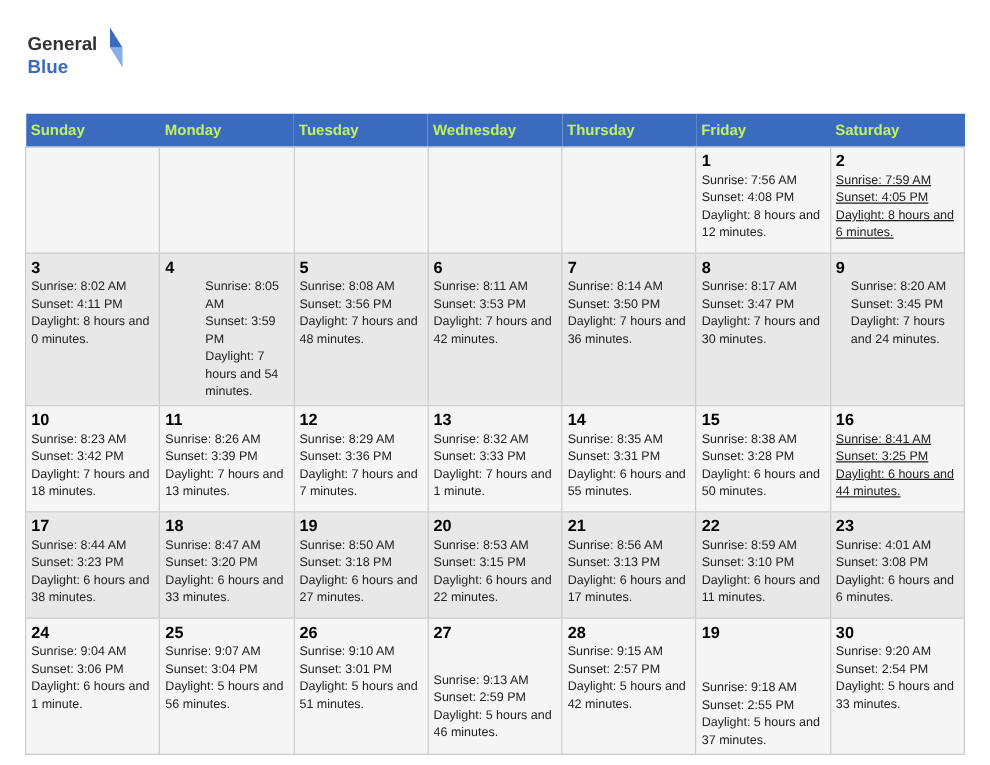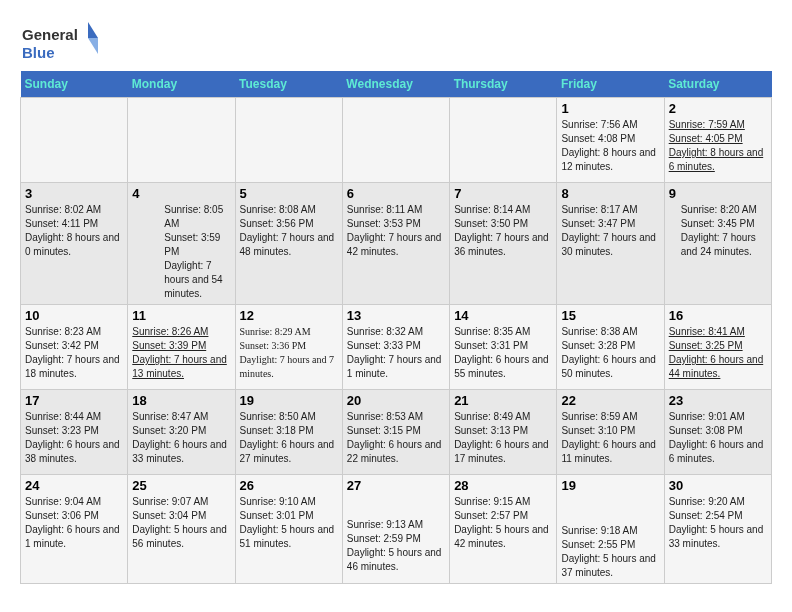--- a/index.html
+++ b/index.html
@@ -7,21 +7,21 @@
       font-family: Arial, sans-serif;
       background: #fff;
       width: 792px;
       min-height: 612px;
       padding: 20px;
     }
     .header {
       display: flex;
       justify-content: space-between;
       align-items: flex-start;
-      margin-bottom: 6px;
+      margin-bottom: 26px;
     }
     .logo {
       display: flex;
       align-items: center;
       font-size: 22px;
       font-weight: bold;
       color: #333;
     }
     .title-block {
       text-align: right;
@@ -36,21 +36,21 @@
       font-weight: normal;
       color: #555;
     }
     table {
       width: 100%;
       border-collapse: collapse;
       font-size: 11px;
     }
     thead tr th {
       background-color: #3a6bbf;
-      color: #5eead4;
+      color: #bef264;
       padding: 6px 4px;
       text-align: left;
       font-size: 12px;
     }
     tbody tr td {
       border: 1px solid #ccc;
       vertical-align: top;
       padding: 3px 4px;
       width: 14.28%;
       min-height: 80px;
@@ -173,27 +173,27 @@
       </tr>
       <tr>
         <td>
           <span class="day-number">10</span>
           <div class="day-info" style="white-space: pre-line;">Sunrise: 8:23 AM
 Sunset: 3:42 PM
 Daylight: 7 hours and 18 minutes.</div>
         </td>
         <td>
           <span class="day-number">11</span>
-          <div class="day-info" style="white-space: pre-line; text-decoration: underline;">Sunrise: 8:26 AM
+          <div class="day-info" style="white-space: pre-line;">Sunrise: 8:26 AM
 Sunset: 3:39 PM
 Daylight: 7 hours and 13 minutes.</div>
         </td>
         <td>
           <span class="day-number">12</span>
-          <div class="day-info" style="white-space: pre-line; font-family: Liberation Serif, serif;">Sunrise: 8:29 AM
+          <div class="day-info" style="white-space: pre-line;">Sunrise: 8:29 AM
 Sunset: 3:36 PM
 Daylight: 7 hours and 7 minutes.</div>
         </td>
         <td>
           <span class="day-number">13</span>
           <div class="day-info" style="white-space: pre-line;">Sunrise: 8:32 AM
 Sunset: 3:33 PM
 Daylight: 7 hours and 1 minute.</div>
         </td>
         <td>
@@ -235,33 +235,33 @@
 Daylight: 6 hours and 27 minutes.</div>
         </td>
         <td>
           <span class="day-number">20</span>
           <div class="day-info" style="white-space: pre-line;">Sunrise: 8:53 AM
 Sunset: 3:15 PM
 Daylight: 6 hours and 22 minutes.</div>
         </td>
         <td>
           <span class="day-number">21</span>
-          <div class="day-info" style="white-space: pre-line;">Sunrise: 8:49 AM
+          <div class="day-info" style="white-space: pre-line;">Sunrise: 8:56 AM
 Sunset: 3:13 PM
 Daylight: 6 hours and 17 minutes.</div>
         </td>
         <td>
           <span class="day-number">22</span>
           <div class="day-info" style="white-space: pre-line;">Sunrise: 8:59 AM
 Sunset: 3:10 PM
 Daylight: 6 hours and 11 minutes.</div>
         </td>
         <td>
           <span class="day-number">23</span>
-          <div class="day-info" style="white-space: pre-line;">Sunrise: 9:01 AM
+          <div class="day-info" style="white-space: pre-line;">Sunrise: 4:01 AM
 Sunset: 3:08 PM
 Daylight: 6 hours and 6 minutes.</div>
         </td>
       </tr>
       <tr>
         <td>
           <span class="day-number">24</span>
           <div class="day-info" style="white-space: pre-line;">Sunrise: 9:04 AM
 Sunset: 3:06 PM
 Daylight: 6 hours and 1 minute.</div>

